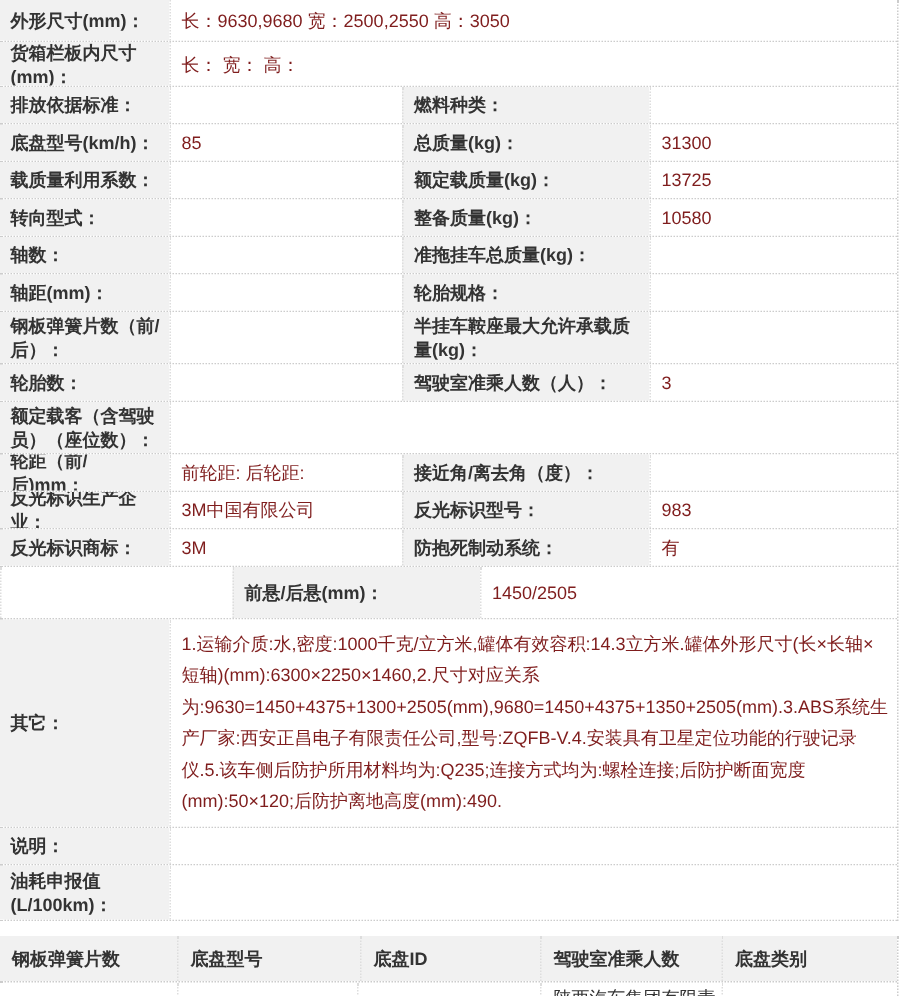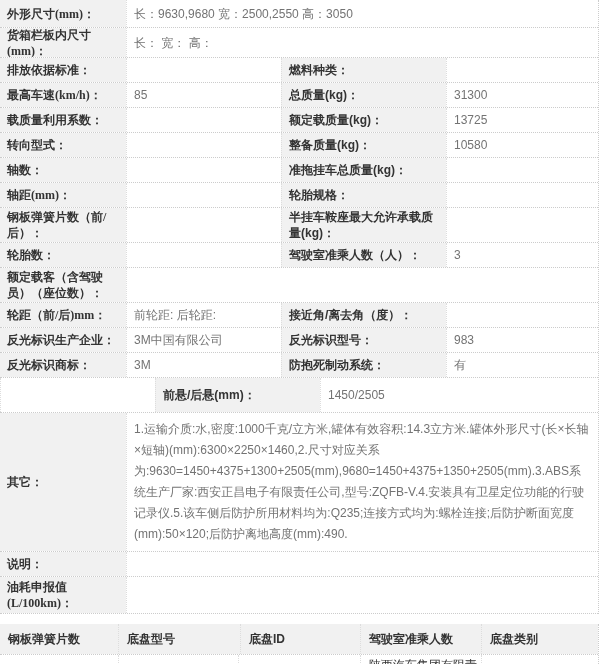--- a/index.html
+++ b/index.html
@@ -13,22 +13,22 @@
   .spec-table { width:599px; border-right:1px dotted #ccc; }
   .row { display:flex; width:100%; border-bottom:1px dotted #ccc; align-items:stretch; }
   .cell {
     display:flex; align-items:center;
     padding:3px 6px 3px 7px;
     line-height:16px;
     overflow:hidden;
     word-break:break-word;
   }
   .label { background:#f1f1f1; font-weight:bold; color:#333; }
-  .value { background:#fff; color:#737373; }
-  .c1 { width:126px;font-family:Liberation Serif, serif; }
+  .value { background:#fff; color:#7f1d1d; }
+  .c1 { width:113px; }
   .c2 { width:155px; border-left:1px dotted #ddd; }
   .c3 { width:165px; border-left:1px dotted #ddd; }
   .c4 { flex:1; border-left:1px dotted #ddd; }
   .cspan { flex:1; border-left:1px dotted #ddd; }
   .h25 { height:25px; } .h28 { height:28px; } .h30 { height:30px; }
   .h35 { height:35px; } .h37 { height:37px; }
   .hother { min-height:115px; }
   .other-text { line-height:21px; padding:6px 6px 6px 7px; align-items:flex-start; }
   .gap { height:10px; background:#fff; }
   .chassis-table { width:599px; border-right:1px dotted #ccc; }
@@ -62,21 +62,21 @@
   </div>
 
   <div class="row h25">
     <div class="cell label c1">排放依据标准：</div>
     <div class="cell value c2"></div>
     <div class="cell label c3">燃料种类：</div>
     <div class="cell value c4"></div>
   </div>
 
   <div class="row h25">
-    <div class="cell label c1">最高车速(km/h)：</div>
+    <div class="cell label c1">底盘型号(km/h)：</div>
     <div class="cell value c2">85</div>
     <div class="cell label c3">总质量(kg)：</div>
     <div class="cell value c4">31300</div>
   </div>
 
   <div class="row h25">
     <div class="cell label c1">载质量利用系数：</div>
     <div class="cell value c2"></div>
     <div class="cell label c3">额定载质量(kg)：</div>
     <div class="cell value c4">13725</div>

